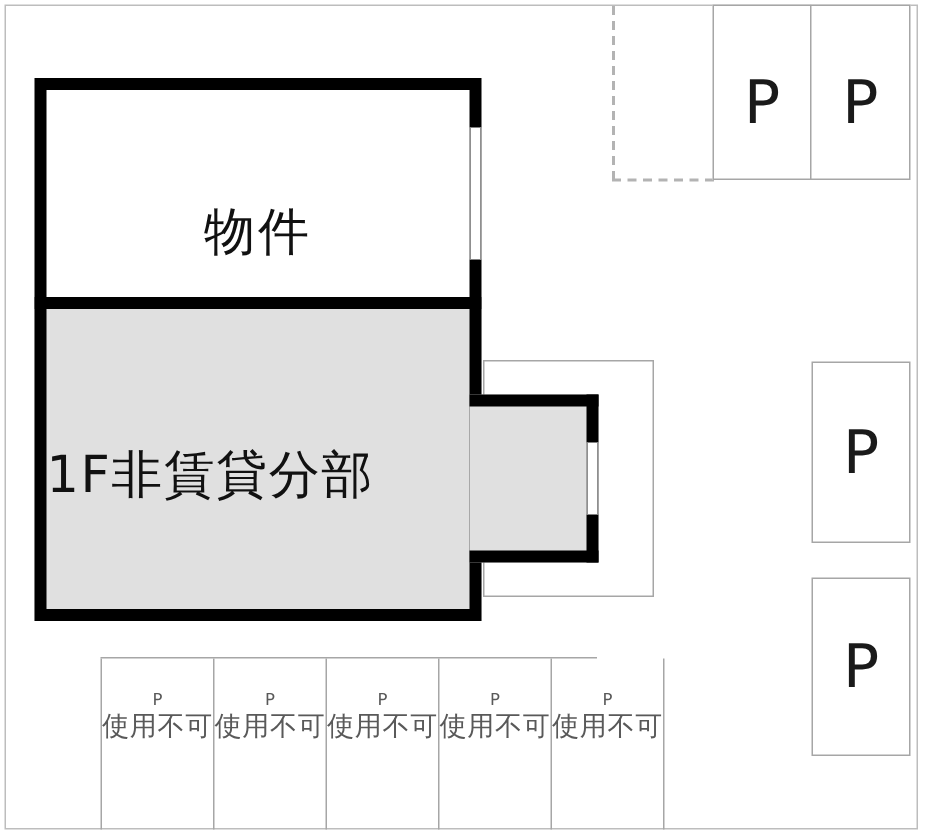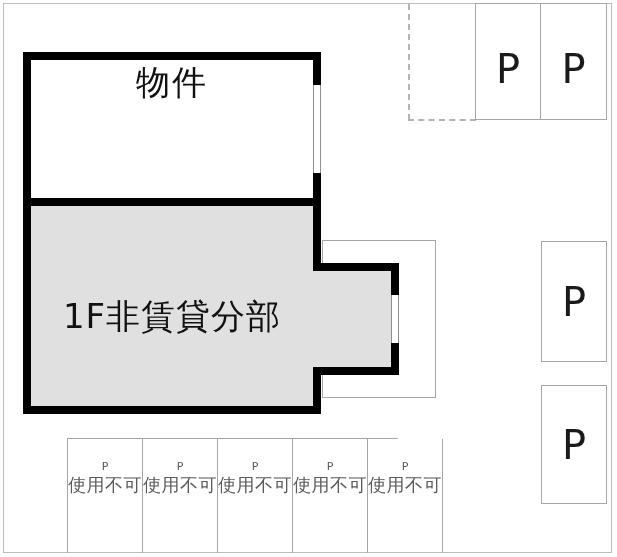--- a/index.html
+++ b/index.html
@@ -26,26 +26,26 @@
   .stall.right-c{left:541px;top:241px;width:66px;height:121px;}
   .stall.right-d{left:541px;top:385px;width:66px;height:119px;}
 
   
   .court{position:absolute;left:322px;top:240px;width:114px;height:158px;
          border:1px solid #a6a6a6;background:#fff;}
 
   
   .room-upper{position:absolute;left:23px;top:52px;width:298px;height:154px;
               border:8px solid #000;background:#fff;
-              display:flex;align-items:flex-start;justify-content:center;
-              padding-bottom:8px;}
+              display:flex;align-items:flex-end;justify-content:center;
+              padding-bottom:20px;}
   .room-upper .lbl{font-size:34px;color:#111;letter-spacing:2px;}
   .room-lower{position:absolute;left:23px;top:198px;width:298px;height:216px;
               border:8px solid #000;background:#e0e0e0;
-              display:flex;align-items:center;justify-content:center;
+              display:flex;align-items:center;
               padding-top:22px;}
   .room-lower .lbl{font-size:34px;color:#111;letter-spacing:1px;white-space:nowrap;}
   .protrusion{position:absolute;left:313px;top:263px;width:86px;height:112px;
               border:8px solid #000;border-left:none;background:#e0e0e0;}
 
   
   .window{position:absolute;background:#fff;
           border-left:1px solid #8f8f8f;border-right:1px solid #8f8f8f;}
   .window.w1{left:313px;top:85px;width:8px;height:88px;}
   .window.w2{left:391px;top:295px;width:8px;height:48px;}

